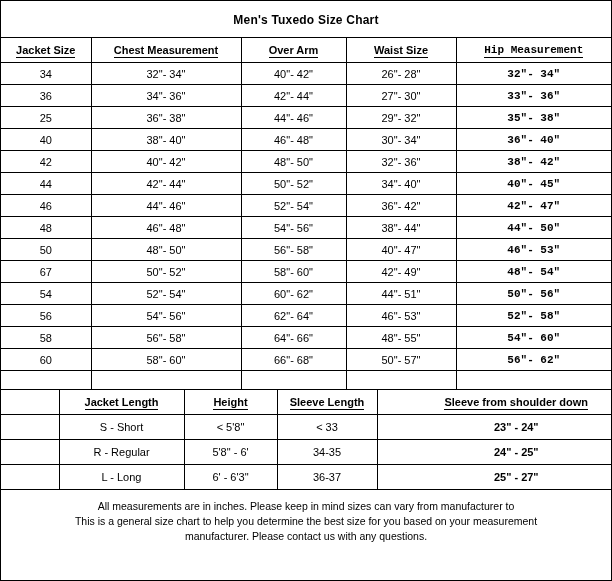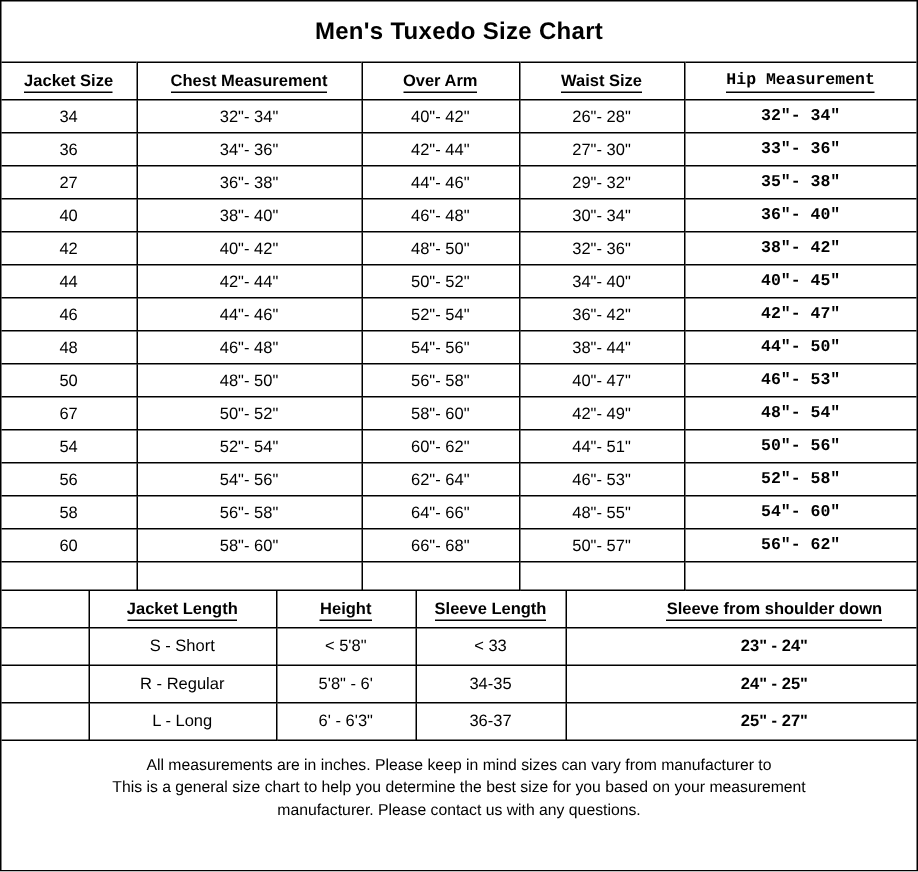--- a/index.html
+++ b/index.html
@@ -17,21 +17,21 @@
   .page {
     width: 612px;
     height: 581px;
     box-sizing: border-box;
     border: 1px solid #000000;
     position: relative;
     background: #ffffff;
   }
   .title {
     text-align: center;
-    font-size: 16px;
+    font-size: 12px;
     font-weight: bold;
     padding-top: 12px;
     padding-bottom: 10px;
     letter-spacing: 0.2px;
   }
   table {
     border-collapse: collapse;
     width: 100%;
     table-layout: fixed;
     border-radius: 21px;
@@ -131,21 +131,21 @@
         <td class="cell-bold">32"- 34"</td>
       </tr>
       <tr class="row">
         <td>36</td>
         <td>34"- 36"</td>
         <td>42"- 44"</td>
         <td>27"- 30"</td>
         <td class="cell-bold">33"- 36"</td>
       </tr>
       <tr class="row">
-        <td>27</td>
+        <td>25</td>
         <td>36"- 38"</td>
         <td>44"- 46"</td>
         <td>29"- 32"</td>
         <td class="cell-bold">35"- 38"</td>
       </tr>
       <tr class="row">
         <td>40</td>
         <td>38"- 40"</td>
         <td>46"- 48"</td>
         <td>30"- 34"</td>

